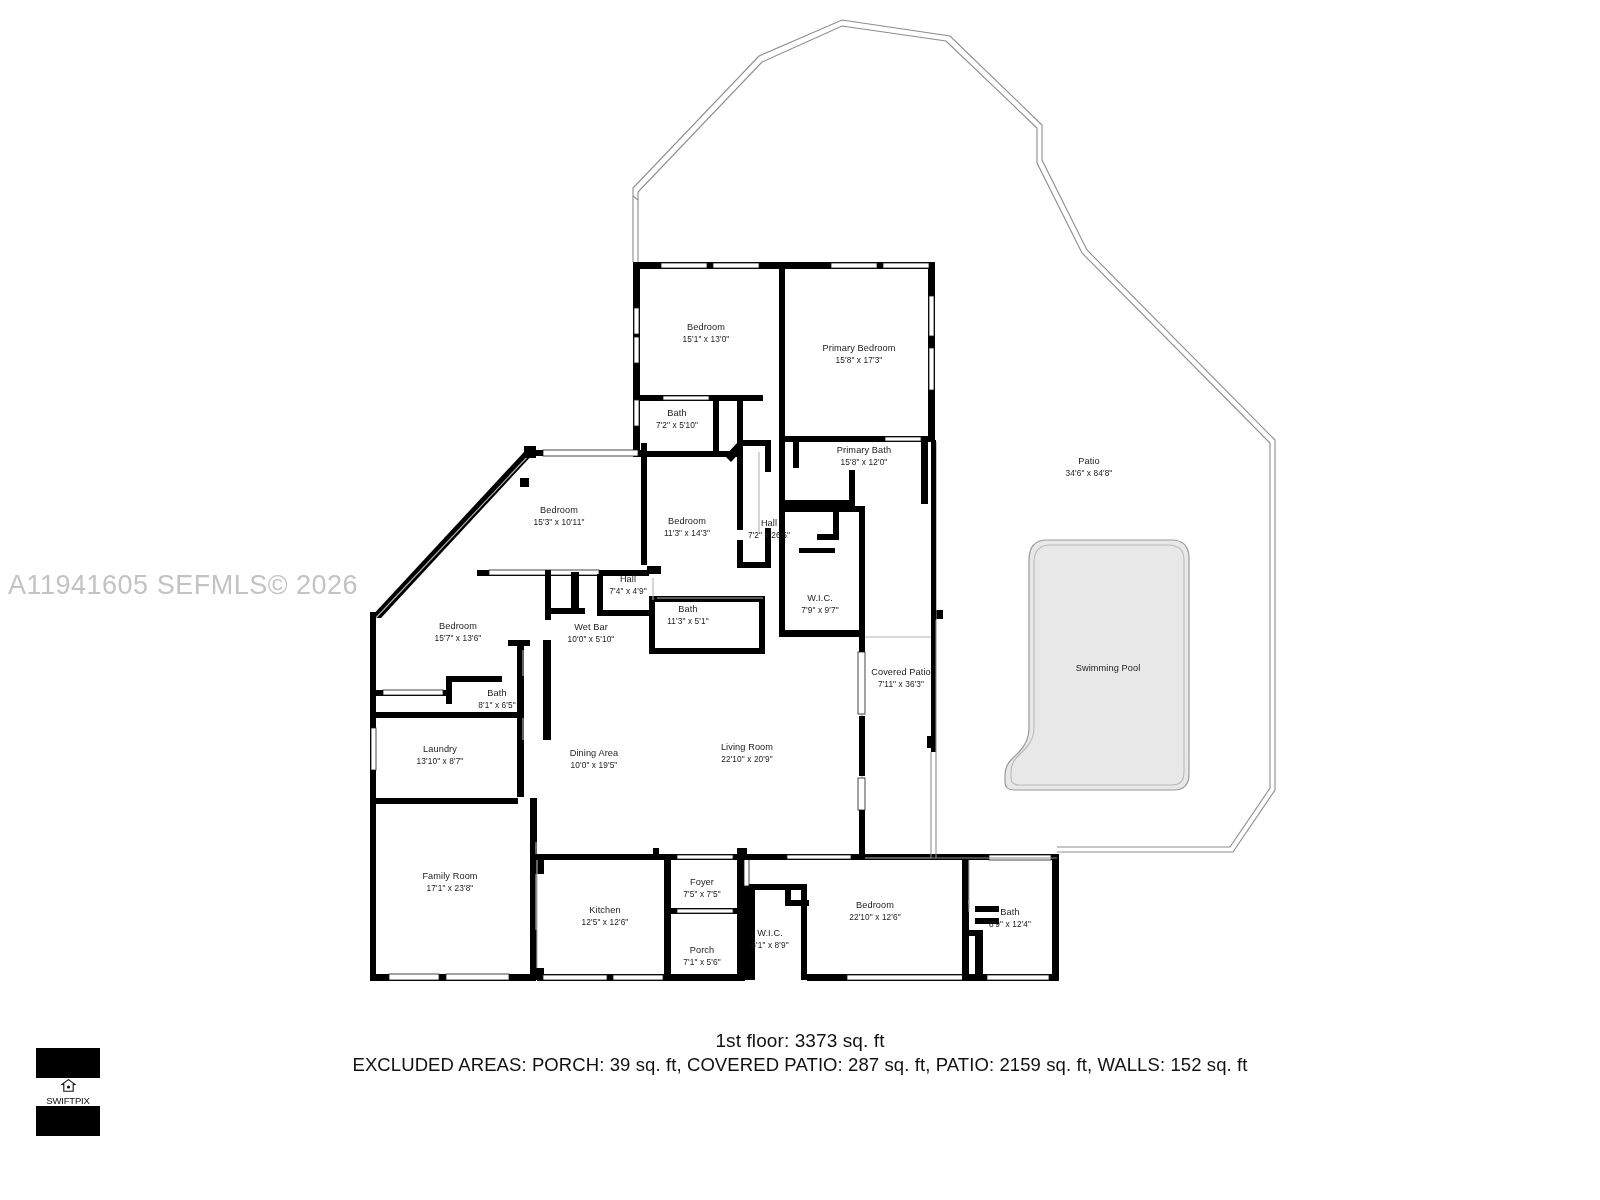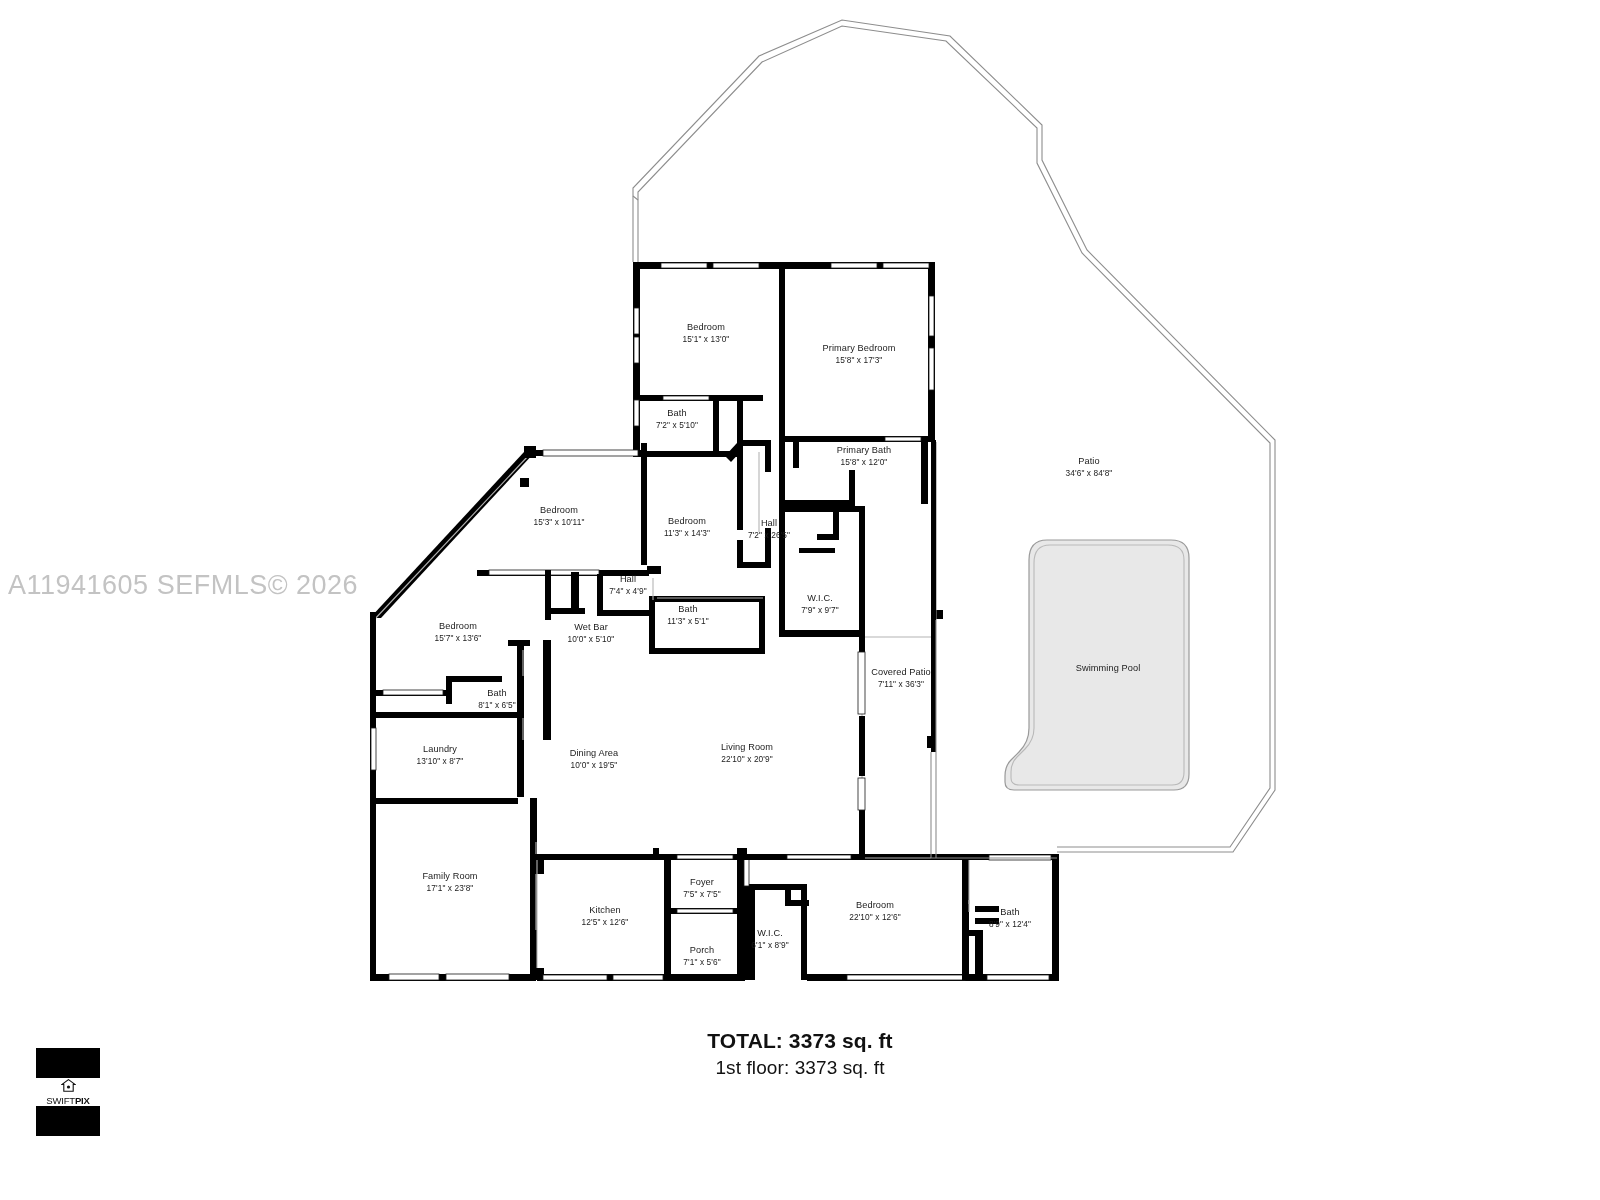--- a/index.html
+++ b/index.html
@@ -114,21 +114,21 @@
     justify-content: center;
     background: #ffffff;
   }
   .logo .brand {
     font-family: "Liberation Sans", sans-serif;
     font-size: 9.5px;
     letter-spacing: -0.2px;
     color: #111;
     line-height: 1;
   }
-  .logo .brand b { font-weight: bold; }
+  .logo .brand b { font-weight: normal; }
   .logo .house { line-height: 1; margin-bottom: 1px; }
 </style>
 </head>
 <body>
 
 <div id="plan-root">
 
   <svg id="floorplan" viewBox="0 0 1600 1200">
 
     <g>
@@ -431,22 +431,22 @@
           <text class="roomname" x="665" y="953">Porch</text>
           <text class="roomdim" x="665" y="964.5">7'1" x 5'6"</text>
         </g>
       </g>
 
   </svg>
 
   <div class="watermark">A11941605  SEFMLS© 2026</div>
 
   <div class="summary">
-    <div class="total">TOTAL: 3373 sq. ft</div>
     <div class="floorline">1st floor: 3373 sq. ft</div>
+    <div class="excluded">EXCLUDED AREAS: PORCH: 39 sq. ft, COVERED PATIO: 287 sq. ft, PATIO: 2159 sq. ft, WALLS: 152 sq. ft</div>
   </div>
 
 
   <div class="logo">
     <div class="bar"></div>
     <div class="mid">
       <div class="house">
         <svg width="15" height="13" viewBox="0 0 15 13" aria-hidden="true">
           <path d="M7.5 0.6 L14 5.4 L12.2 5.4 L12.2 12.2 L2.8 12.2 L2.8 5.4 L1 5.4 Z" fill="none" stroke="#111" stroke-width="1.1"></path>
           <circle cx="7.5" cy="8.0" r="1.6" fill="#111"></circle>

